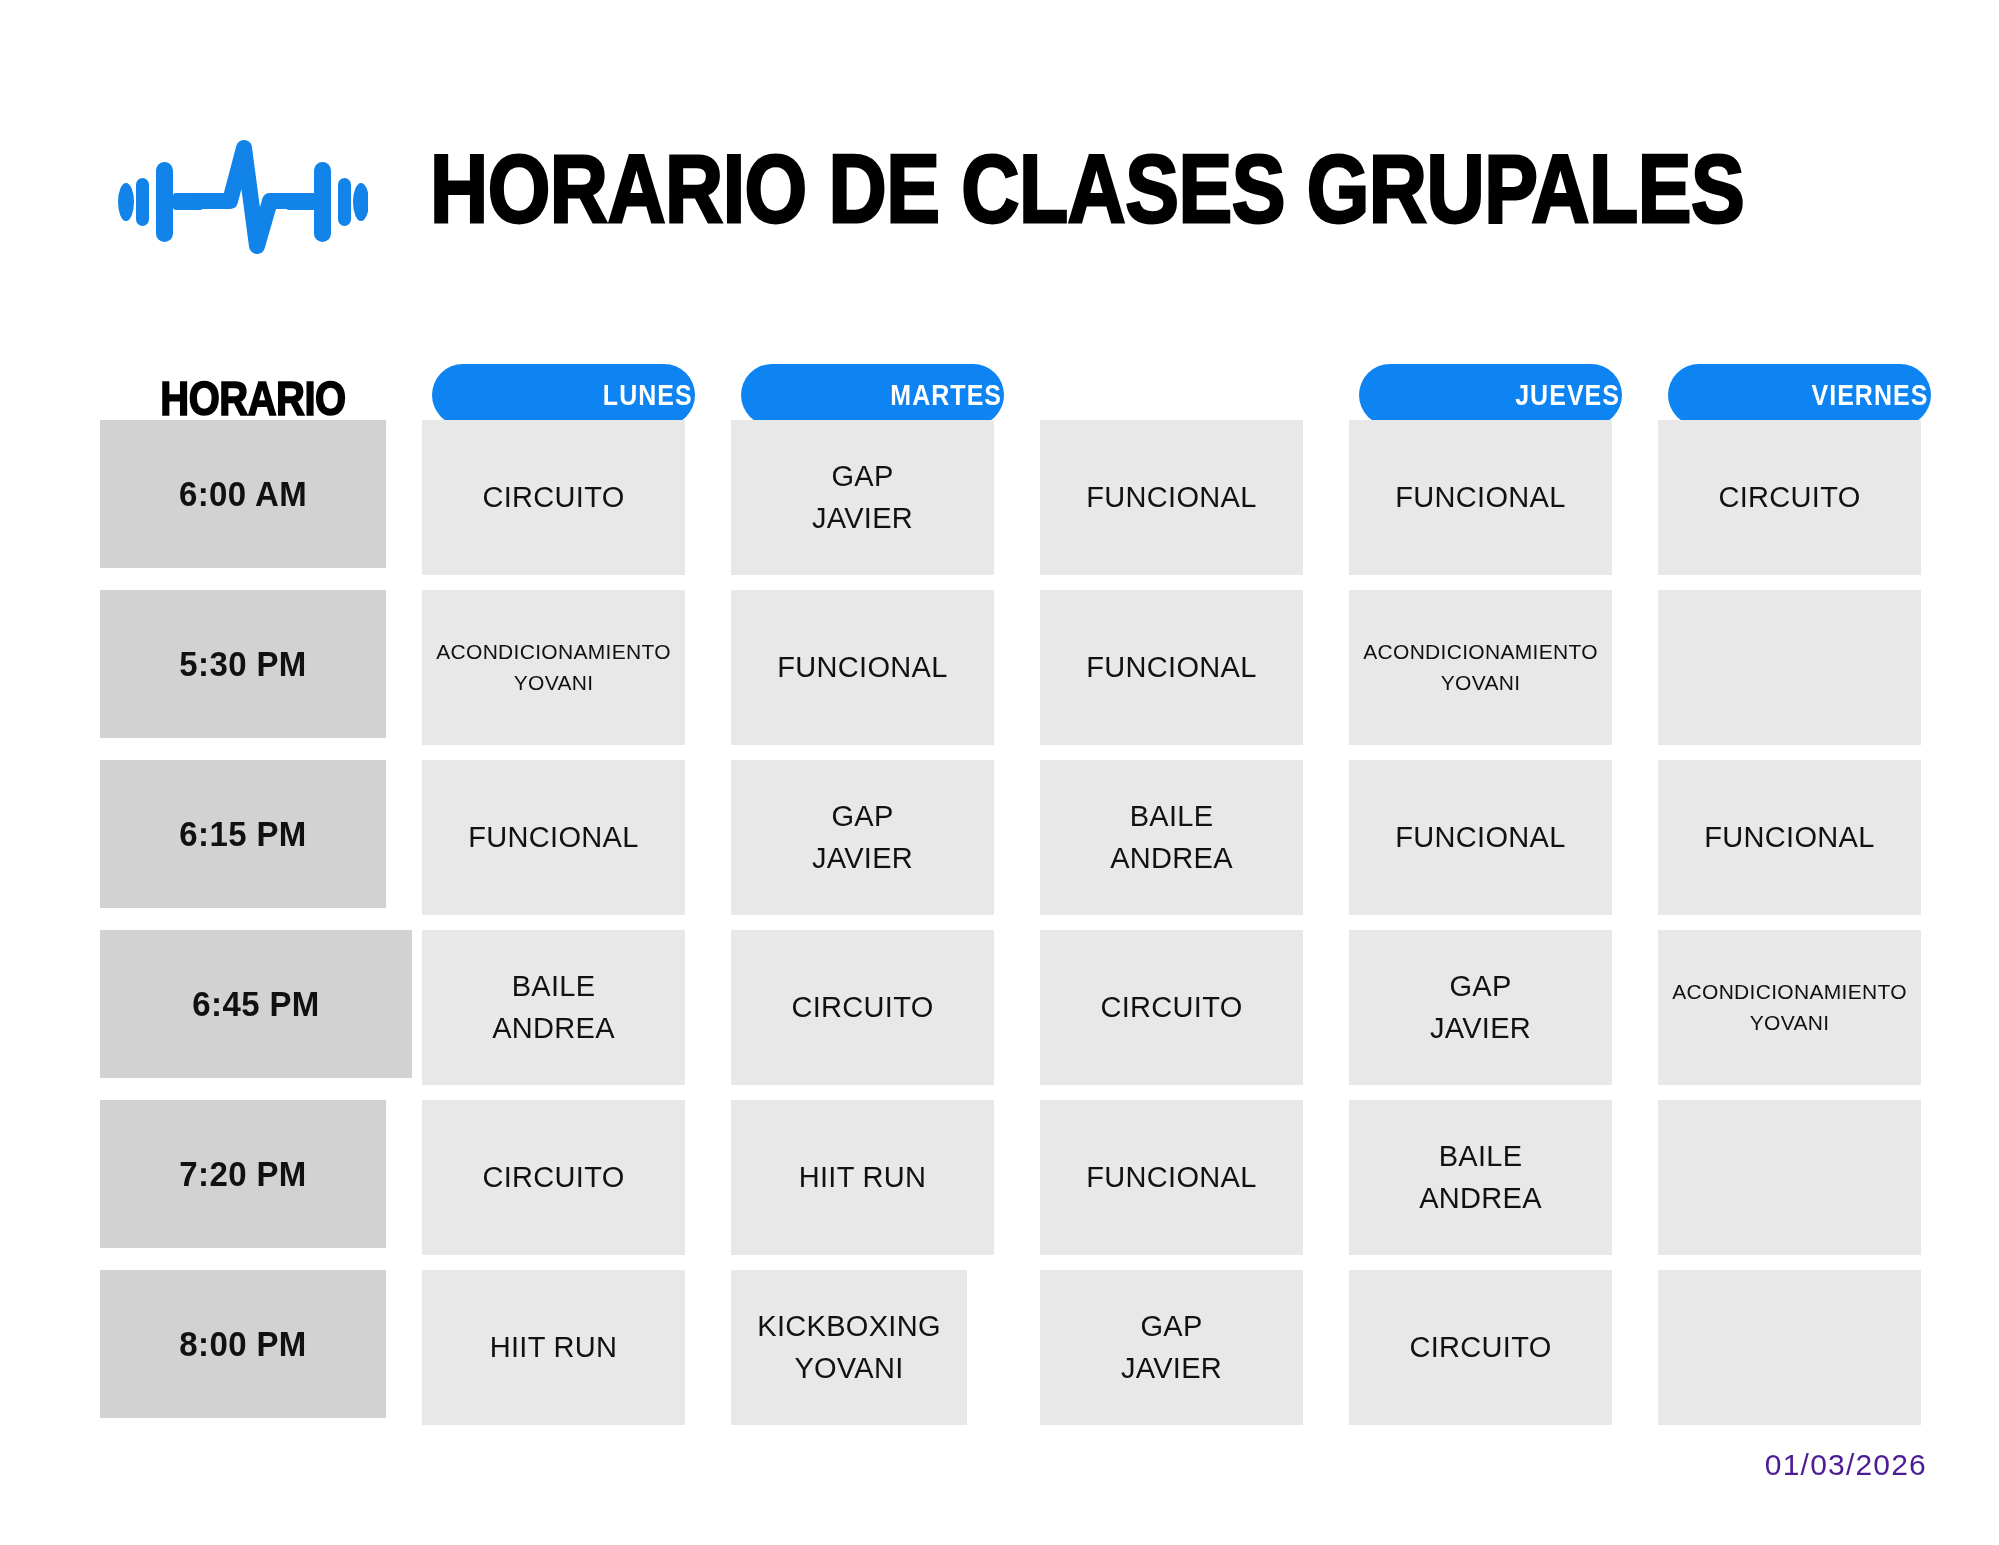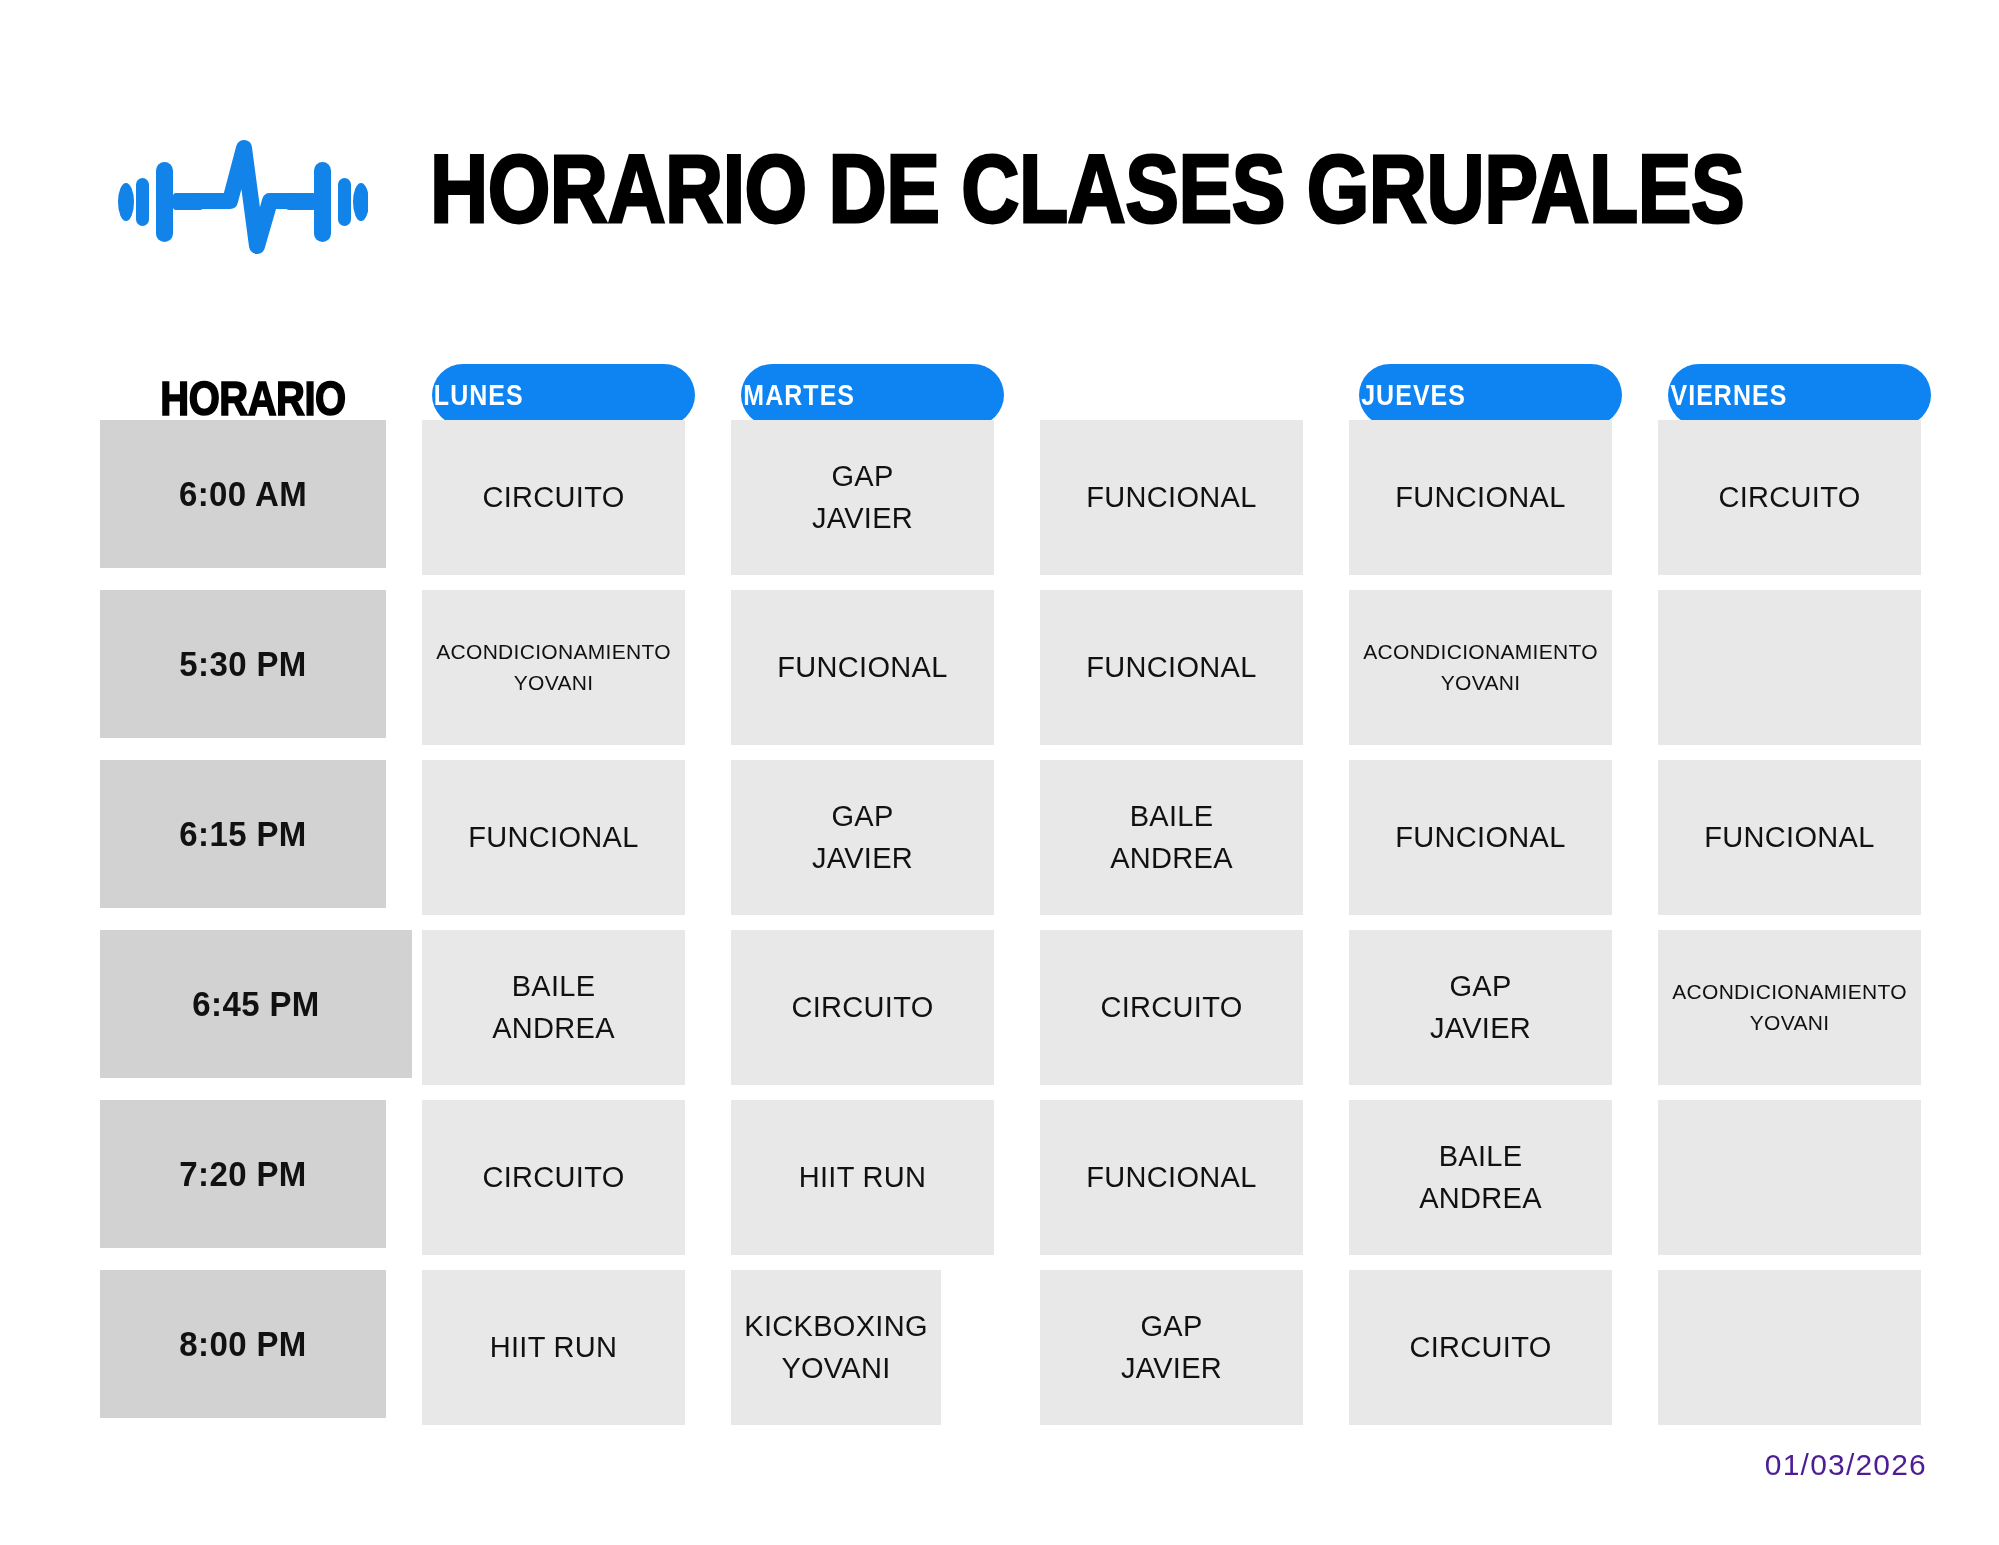--- a/index.html
+++ b/index.html
@@ -77,21 +77,21 @@
   }
   .day-pill {
     position: absolute;
     top: 0;
     height: 62px;
     border-radius: 31px;
     background: #0d84f2;
     color: #ffffff;
     display: flex;
     align-items: center;
-    justify-content: flex-start;
+    justify-content: flex-end;
     font-weight: 900;
     font-size: 26px;
     letter-spacing: 1.1px;
   }
   .day-pill span {
     transform: scaleY(1.12) scaleX(0.96);
     display: inline-block;
   }
 
   
@@ -314,21 +314,21 @@
         <span class="line"></span>
       </div>
     </div>
     <div class="row">
       <div class="cell time" style="left: 100px; width: 286px;">
         <span>8:00 PM</span>
       </div>
       <div class="cell klass" style="left: 422px; width: 263px;">
         <span class="line">HIIT RUN</span>
       </div>
-      <div class="cell klass" style="left: 731px; width: 210px;">
+      <div class="cell klass" style="left: 731px; width: 236px;">
         <span class="line">KICKBOXING</span>
         <span class="line">YOVANI</span>
       </div>
       <div class="cell klass" style="left: 1040px; width: 263px;">
         <span class="line">GAP</span>
         <span class="line">JAVIER</span>
       </div>
       <div class="cell klass" style="left: 1349px; width: 263px;">
         <span class="line">CIRCUITO</span>
       </div>

